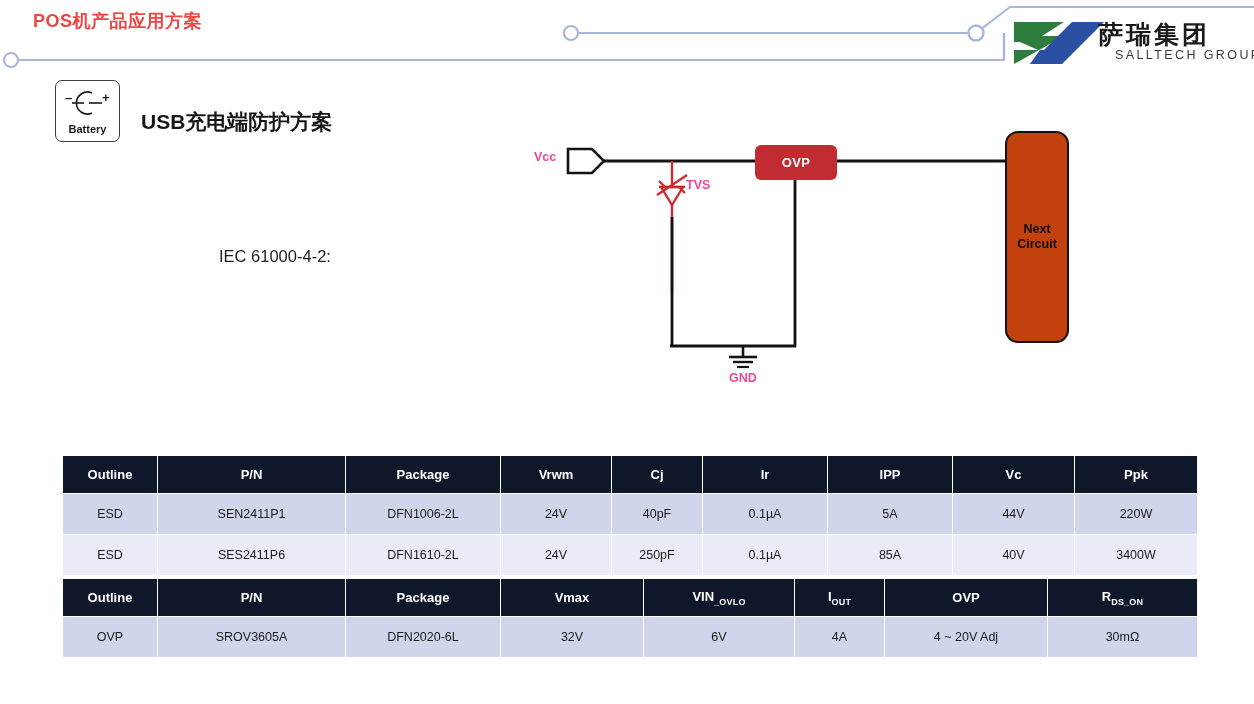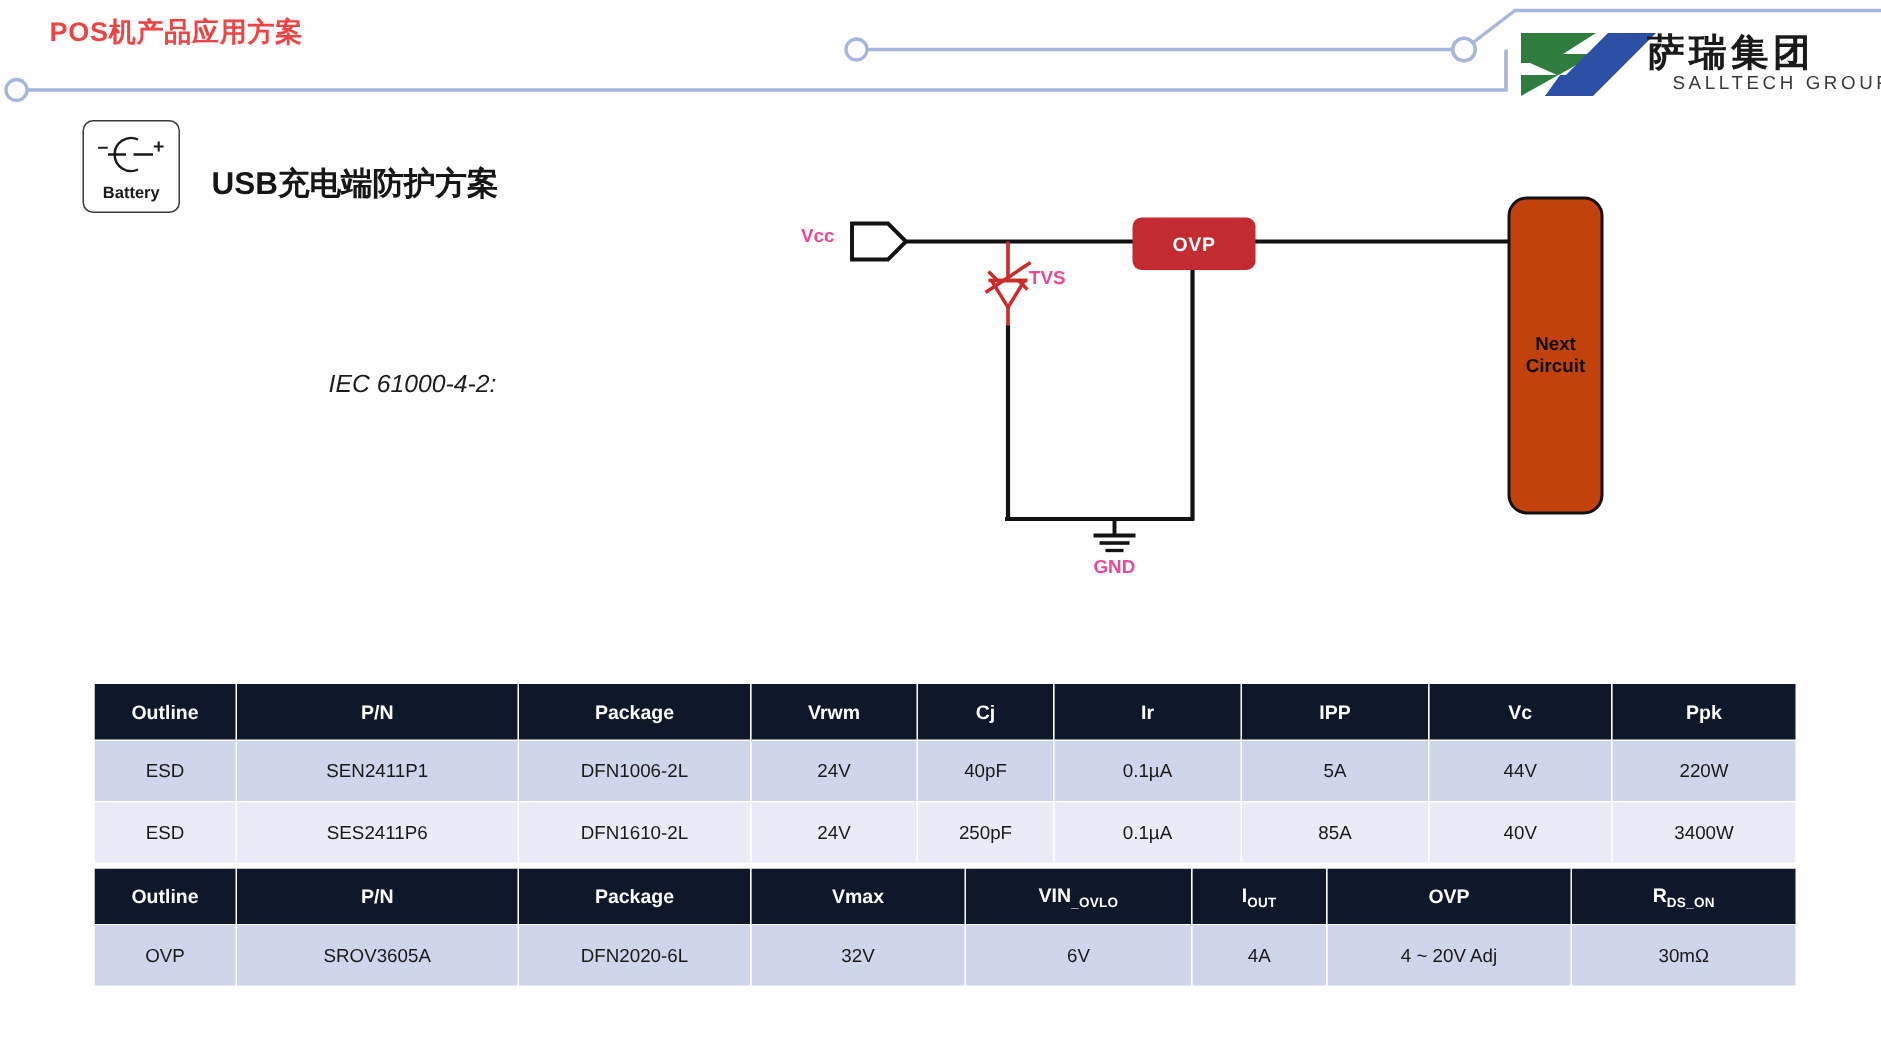--- a/index.html
+++ b/index.html
@@ -121,21 +121,20 @@
 
   
   #iec-spec {
     position: absolute;
     left: 219px;
     top: 244px;
     font-size: 16.5px;
     line-height: 25px;
     color: #1C1C1C;
     white-space: nowrap;
-    font-style: italic;
   }
 
   
   #circuit {
     position: absolute;
     left: 520px;
     top: 125px;
     width: 600px;
     height: 275px;
   }

